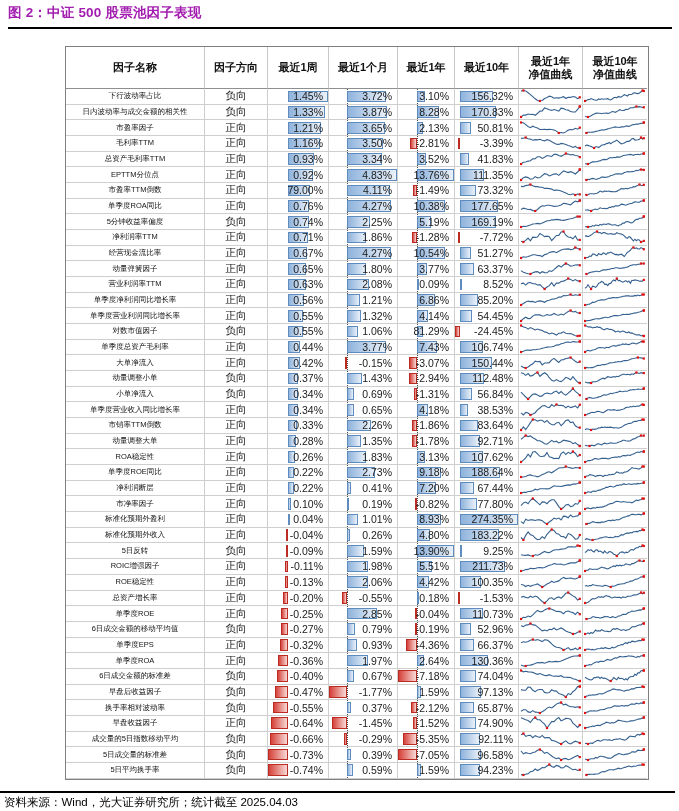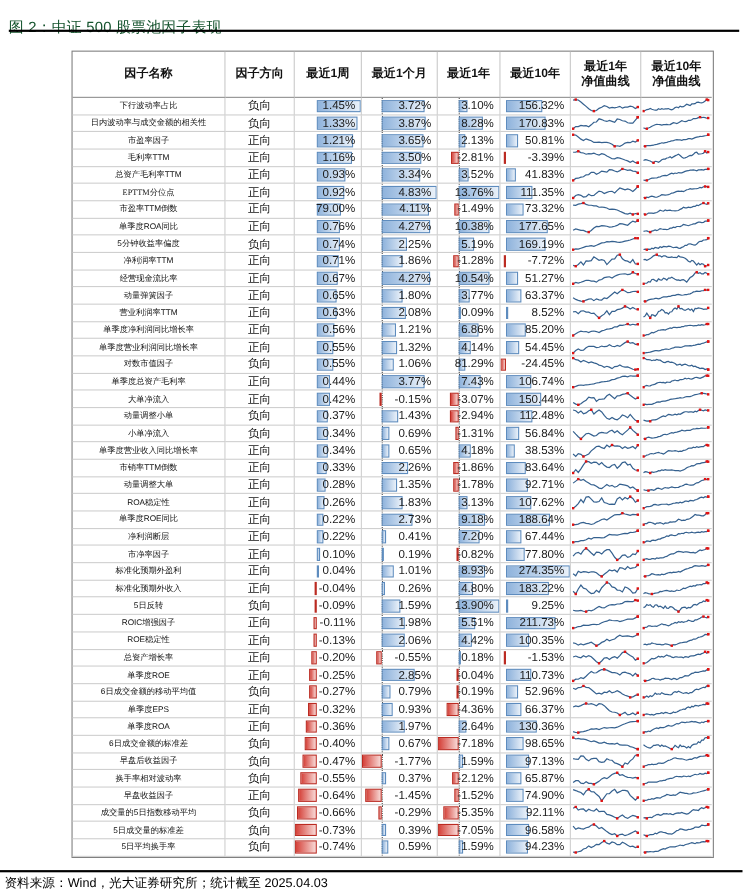--- a/index.html
+++ b/index.html
@@ -1,18 +1,18 @@
 <!DOCTYPE html>
 <html><head>
 <meta charset="utf-8">
 <style>
   html,body{margin:0;padding:0;background:#fff;}
   .page{position:relative;width:679px;height:811px;background:#fff;
         font-family:"Liberation Sans","DejaVu Sans",sans-serif;color:#111;overflow:hidden;}
-  .fig-title{position:absolute;left:8px;top:16px;font-size:13.5px;font-weight:normal;color:#14532d;letter-spacing:0.2px;}
+  .fig-title{position:absolute;left:8px;top:4px;font-size:13.5px;font-weight:bold;color:#a21caf;letter-spacing:0.2px;}
   .title-rule{position:absolute;left:8px;right:7px;top:27px;height:2px;background:#000;}
   .footer-rule{position:absolute;left:0px;right:4px;top:791px;height:2px;background:#000;}
   .fig-footer{position:absolute;left:4px;top:795px;font-size:11.5px;color:#000;}
 
   .table-wrap{position:absolute;left:65px;top:46px;width:582px;border:1px solid #808080;background:#fff;}
   .grid-row{display:grid;grid-template-columns:139px 63px 61px 69px 57px 64px 64px 64px;}
   .header-row{height:42px;}
   .hcell{display:flex;align-items:center;justify-content:center;text-align:center;
          font-weight:bold;font-size:11px;line-height:13px;white-space:pre-line;
          border-right:1px solid #c9c9c9;border-bottom:1px solid #8f8f8f;box-sizing:border-box;}
@@ -236,21 +236,21 @@
     <div class="cell c-spark">
             <svg width="62" height="14">
               <polyline points="1.0,11.8 2.5,11.9 4.0,12.0 5.5,11.4 7.1,10.5 8.6,9.9 10.1,9.9 11.6,9.8 13.1,9.8 14.6,9.0 16.1,8.9 17.6,8.0 19.2,7.6 20.7,7.4 22.2,7.7 23.7,6.9 25.2,6.1 26.7,5.5 28.2,6.0 29.7,5.3 31.3,5.7 32.8,4.9 34.3,5.1 35.8,5.1 37.3,4.5 38.8,3.8 40.3,3.3 41.8,3.2 43.4,2.7 44.9,2.6 46.4,2.4 47.9,2.8 49.4,3.3 50.9,2.5 52.4,2.5 53.9,2.3 55.5,2.7 57.0,2.0 58.5,2.0 60.0,1.5" fill="none" stroke="#35618f" stroke-width="1.1"></polyline>
               <rect x="2.9" y="10.9" width="2.2" height="2.2" fill="#e01212"></rect>
               <rect x="58.7" y="0.4" width="2.2" height="2.2" fill="#e01212"></rect>
               <rect x="58.7" y="0.4" width="2.2" height="2.2" fill="#e01212"></rect>
             </svg>
           </div>
   </div>
         <div class="grid-row trow">
-    <div class="cell c-name" style="font-size: 7.5px; font-family: Liberation Serif, serif;">EPTTM分位点</div>
+    <div class="cell c-name" style="font-size: 7.5px;">EPTTM分位点</div>
     <div class="cell c-dir">正向</div>
     <div class="cell c-num">
             <div class="bar pos" style="left: 33.79%; width: max(1.2px, 42.0091%);"></div>
             <span class="val">0.92%</span>
           </div>
     <div class="cell c-num">
             <div class="zero-axis" style="left: 26.8182%;"></div>
             <div class="bar pos" style="left: 26.8182%; width: max(1.2px, 73.1818%);"></div>
             <span class="val">4.83%</span>
           </div>
@@ -1470,21 +1470,21 @@
             <div class="bar pos" style="left: 26.8182%; width: max(1.2px, 10.1515%);"></div>
             <span class="val">0.67%</span>
           </div>
     <div class="cell c-num">
             <div class="zero-axis" style="left: 34.0607%;"></div>
             <div class="bar neg" style="right: 65.9393%; width: max(1.2px, 34.0607%);"></div>
             <span class="val">-7.18%</span>
           </div>
     <div class="cell c-num">
             <div class="bar pos" style="left: 8.18273%; width: max(1.2px, 24.7791%);"></div>
-            <span class="val">98.65%</span>
+            <span class="val">74.04%</span>
           </div>
     <div class="cell c-spark">
             <svg width="62" height="14">
               <polyline points="1.0,1.5 3.4,2.8 5.7,2.3 8.1,2.9 10.4,3.0 12.8,3.4 15.2,4.4 17.5,5.3 19.9,4.5 22.2,5.4 24.6,6.5 27.0,6.6 29.3,5.7 31.7,6.8 34.0,7.2 36.4,7.0 38.8,7.4 41.1,6.7 43.5,8.2 45.8,8.3 48.2,8.4 50.6,8.5 52.9,9.7 55.3,10.3 57.6,11.3 60.0,12.0" fill="none" stroke="#35618f" stroke-width="1.1"></polyline>
               <rect x="58.7" y="10.9" width="2.2" height="2.2" fill="#e01212"></rect>
               <rect x="-0.1" y="0.4" width="2.2" height="2.2" fill="#e01212"></rect>
               <rect x="58.7" y="10.9" width="2.2" height="2.2" fill="#e01212"></rect>
             </svg>
           </div>
     <div class="cell c-spark">

